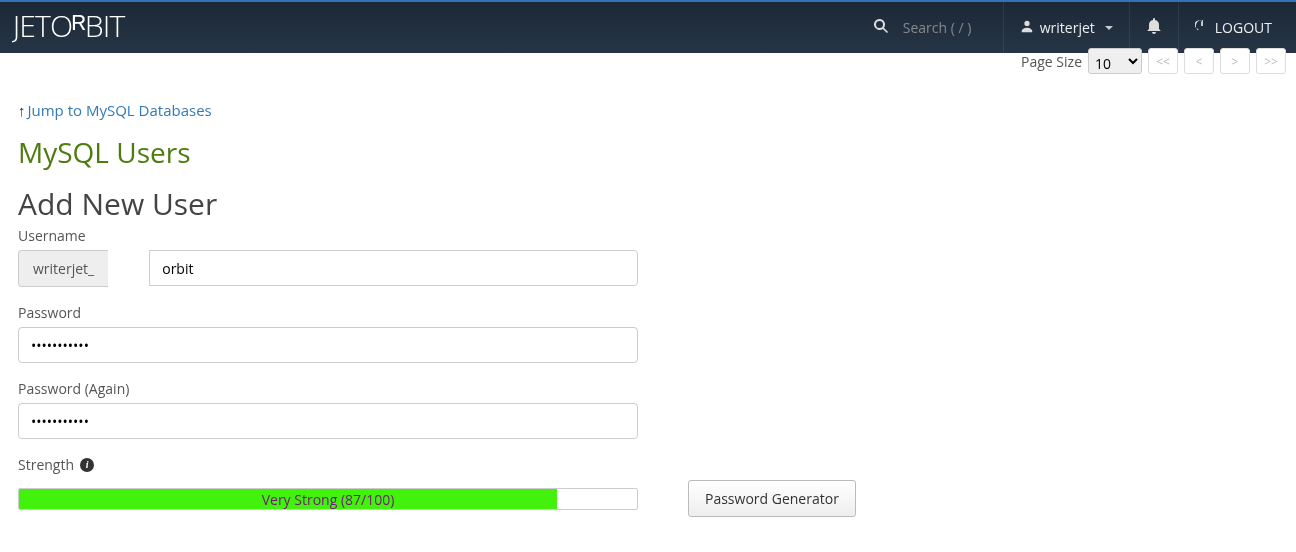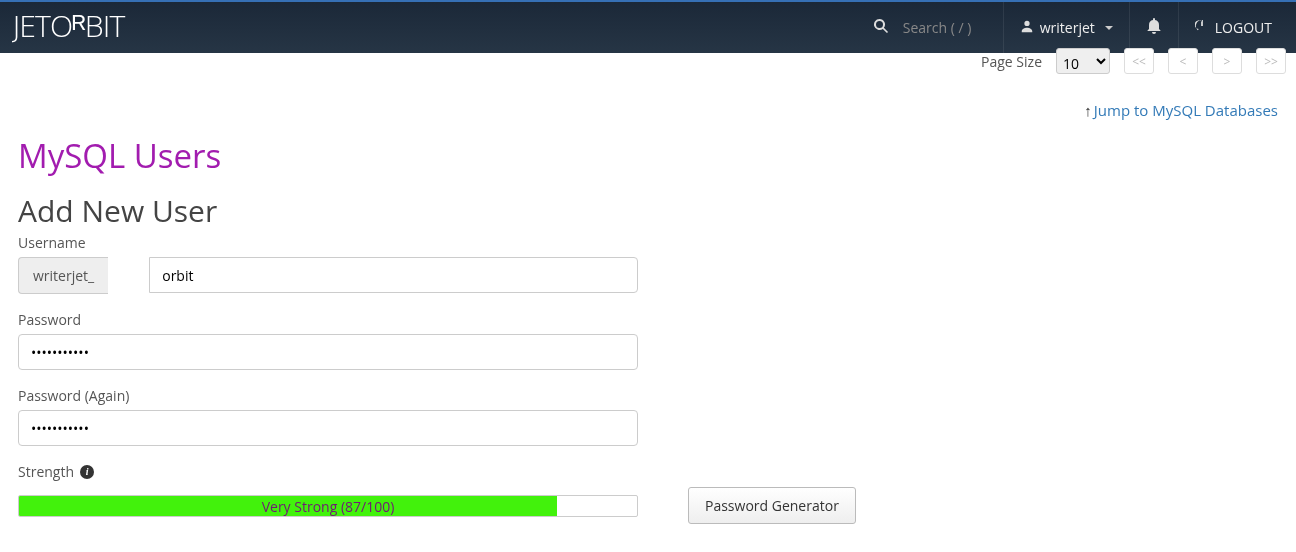--- a/index.html
+++ b/index.html
@@ -81,21 +81,21 @@
     .content {
       padding: 0 18px;
       position: relative;
     }
     .page-size-row {
       position: absolute;
       right: 10px;
       top: -5px;
       display: flex;
       align-items: center;
-      gap: 14px;
+      gap: 6px;
       color: #555;
       font-size: 14px;
     }
     .page-size-select {
       border: 1px solid #ccc;
       border-radius: 3px;
       padding: 4px 2px;
       font-size: 14px;
       height: 26px;
       width: 54px;
@@ -107,37 +107,37 @@
       color: #bbb;
       width: 30px;
       height: 26px;
       display: inline-flex;
       align-items: center;
       justify-content: center;
       font-size: 12px;
       cursor: pointer;
     }
     .jump-link-row {
-      text-align: right;
+      text-align: left;
       padding-top: 46px;
       padding-right: 0px;
     }
     .jump-link {
       color: #337ab7;
       text-decoration: none;
       font-size: 15px;
     }
     .jump-link .arrow {
       color: #333;
       margin-right: 2px;
     }
     h1.page-title {
-      font-size: 33px;
+      font-size: 28px;
       font-weight: 400;
-      color: #a21caf;
+      color: #4d7c0f;
       margin-top: 12px;
     }
     h2.section-title {
       font-size: 30px;
       font-weight: 400;
       color: #444;
       margin-top: 12px;
       margin-bottom: 2px;
     }
     .form-group {

